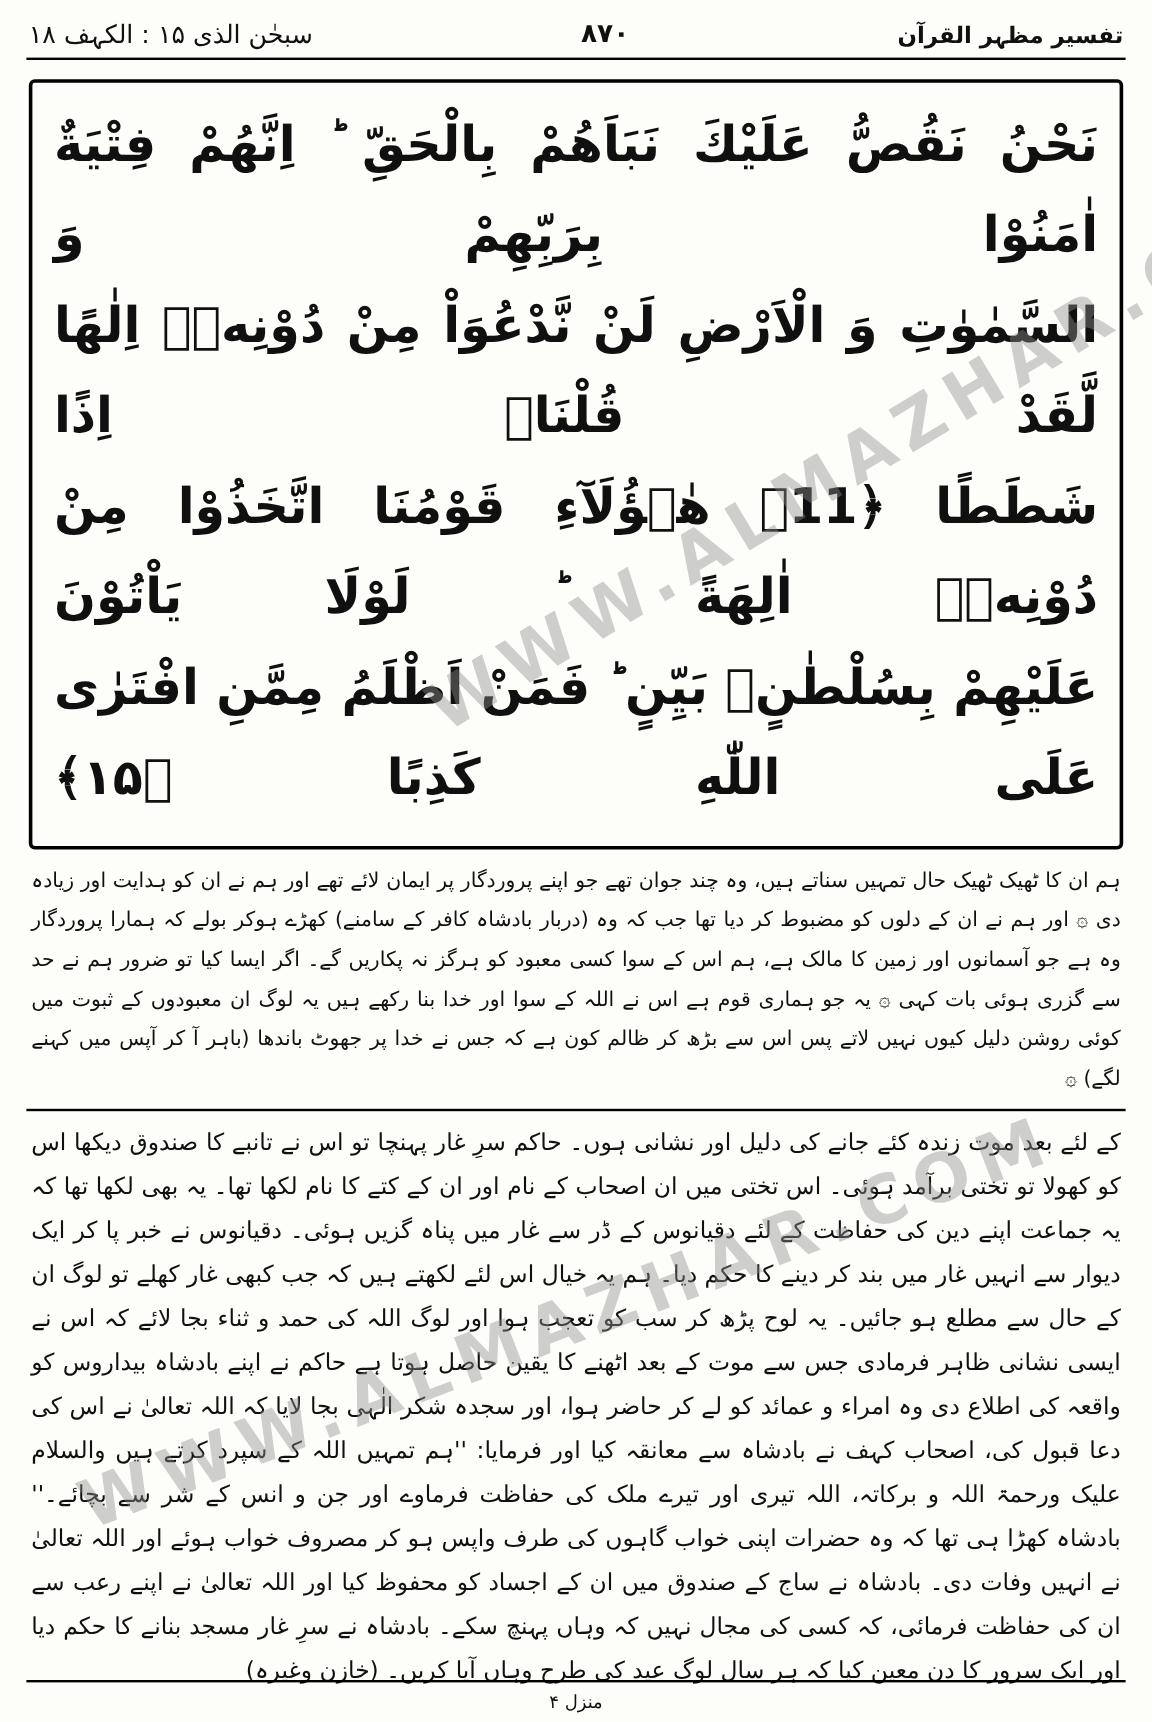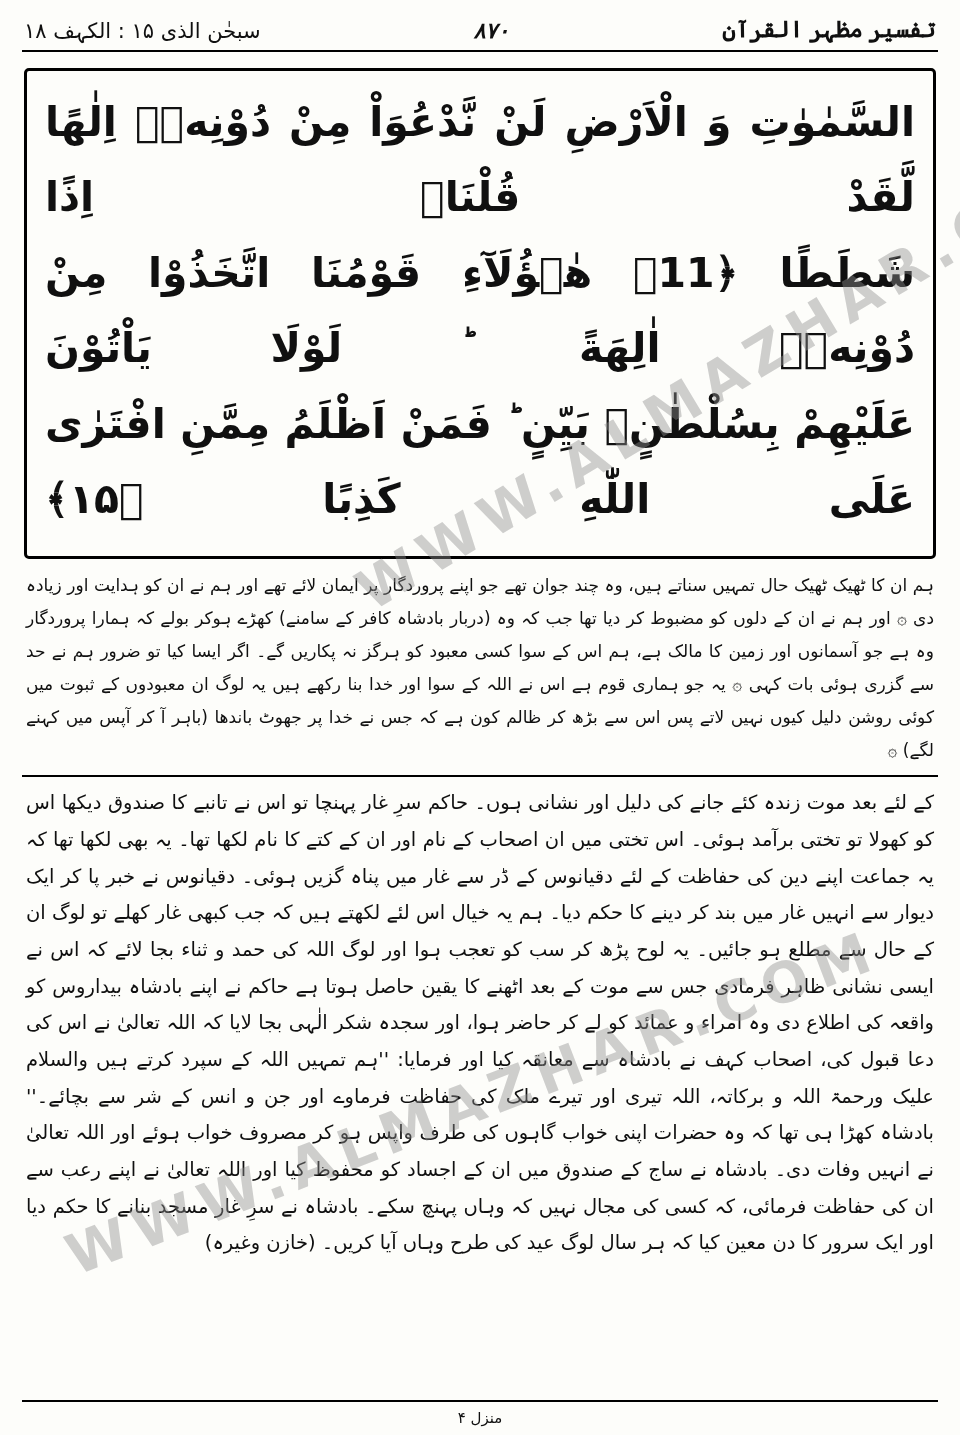--- a/index.html
+++ b/index.html
@@ -4,22 +4,22 @@
 <style>
   html,body{margin:0;padding:0;background:#ffffff;}
   .page{
     position:relative;width:960px;height:1435px;margin:0 auto;
     background:#fdfdfa;color:#101010;overflow:hidden;
     font-family:"DejaVu Sans",sans-serif;
   }
   .inner{padding:12px 22px 0;}
   
   .header{display:flex;justify-content:space-between;align-items:flex-end;direction:rtl;padding:4px 2px 0;}
-  .h-title{font-size:23px;font-weight:bold;font-family:Liberation Serif, serif;}
-  .h-page{font-size:22px;font-weight:bold;letter-spacing:3px;font-style:italic;}
+  .h-title{font-size:19px;font-weight:bold;}
+  .h-page{font-size:22px;font-weight:bold;letter-spacing:3px;}
   .h-ref{font-size:21px;}
   .rule{border:0;border-top:2px solid #000;margin:7px 0 0;}
   
   .quran-box{
     border:3px solid #000;border-radius:5px;
     margin:16px 2px 6px;padding:14px 18px 18px;
     position:relative;z-index:1;background:transparent;
   }
   .quran-line{
     direction:rtl;font-size:41px;font-weight:bold;line-height:1.84;
@@ -55,20 +55,21 @@
 
     <div class="header">
       <div class="h-title">تفسیر مظہر القرآن</div>
       <div class="h-page">۸۷۰</div>
       <div class="h-ref">سبحٰن الذی ۱۵ : الکہف ۱۸</div>
     </div>
 
     <hr class="rule">
 
     <div class="quran-box">
+      <div class="quran-line">نَحْنُ نَقُصُّ عَلَيْكَ نَبَاَهُمْ بِالْحَقِّ ؕ اِنَّهُمْ فِتْيَةٌ اٰمَنُوْا بِرَبِّهِمْ وَ</div>
       <div class="quran-line">السَّمٰوٰتِ وَ الْاَرْضِ لَنْ نَّدْعُوَاْ مِنْ دُوْنِهٖۤ اِلٰهًا لَّقَدْ قُلْنَاۤ اِذًا</div>
       <div class="quran-line">شَطَطًا ﴿11﴾ هٰۤؤُلَآءِ قَوْمُنَا اتَّخَذُوْا مِنْ دُوْنِهٖۤ اٰلِهَةً ؕ لَوْلَا يَاْتُوْنَ</div>
       <div class="quran-line">عَلَيْهِمْ بِسُلْطٰنٍۭ بَيِّنٍ ؕ فَمَنْ اَظْلَمُ مِمَّنِ افْتَرٰی عَلَی اللّٰهِ كَذِبًا ﴿۱۵﴾</div>
     </div>
 
     <div class="urdu translation">ہم ان کا ٹھیک ٹھیک حال تمہیں سناتے ہیں، وہ چند جوان تھے جو اپنے پروردگار پر ایمان لائے تھے اور ہم نے ان کو ہدایت اور زیادہ دی ۞ اور ہم نے ان کے دلوں کو مضبوط کر دیا تھا جب کہ وہ (دربار بادشاہ کافر کے سامنے) کھڑے ہوکر بولے کہ ہمارا پروردگار وہ ہے جو آسمانوں اور زمین کا مالک ہے، ہم اس کے سوا کسی معبود کو ہرگز نہ پکاریں گے۔ اگر ایسا کیا تو ضرور ہم نے حد سے گزری ہوئی بات کہی ۞ یہ جو ہماری قوم ہے اس نے اللہ کے سوا اور خدا بنا رکھے ہیں یہ لوگ ان معبودوں کے ثبوت میں کوئی روشن دلیل کیوں نہیں لاتے پس اس سے بڑھ کر ظالم کون ہے کہ جس نے خدا پر جھوٹ باندھا (باہر آ کر آپس میں کہنے لگے) ۞</div>
 
     <hr class="sec-rule">
 
     <div class="urdu commentary">کے لئے بعد موت زندہ کئے جانے کی دلیل اور نشانی ہوں۔ حاکم سرِ غار پہنچا تو اس نے تانبے کا صندوق دیکھا اس کو کھولا تو تختی برآمد ہوئی۔ اس تختی میں ان اصحاب کے نام اور ان کے کتے کا نام لکھا تھا۔ یہ بھی لکھا تھا کہ یہ جماعت اپنے دین کی حفاظت کے لئے دقیانوس کے ڈر سے غار میں پناہ گزیں ہوئی۔ دقیانوس نے خبر پا کر ایک دیوار سے انہیں غار میں بند کر دینے کا حکم دیا۔ ہم یہ خیال اس لئے لکھتے ہیں کہ جب کبھی غار کھلے تو لوگ ان کے حال سے مطلع ہو جائیں۔ یہ لوح پڑھ کر سب کو تعجب ہوا اور لوگ اللہ کی حمد و ثناء بجا لائے کہ اس نے ایسی نشانی ظاہر فرمادی جس سے موت کے بعد اٹھنے کا یقین حاصل ہوتا ہے حاکم نے اپنے بادشاہ بیداروس کو واقعہ کی اطلاع دی وہ امراء و عمائد کو لے کر حاضر ہوا، اور سجدہ شکر الٰہی بجا لایا کہ اللہ تعالیٰ نے اس کی دعا قبول کی، اصحاب کہف نے بادشاہ سے معانقہ کیا اور فرمایا: ''ہم تمہیں اللہ کے سپرد کرتے ہیں والسلام علیک ورحمۃ اللہ و برکاتہ، اللہ تیری اور تیرے ملک کی حفاظت فرماوے اور جن و انس کے شر سے بچائے۔'' بادشاہ کھڑا ہی تھا کہ وہ حضرات اپنی خواب گاہوں کی طرف واپس ہو کر مصروف خواب ہوئے اور اللہ تعالیٰ نے انہیں وفات دی۔ بادشاہ نے ساج کے صندوق میں ان کے اجساد کو محفوظ کیا اور اللہ تعالیٰ نے اپنے رعب سے ان کی حفاظت فرمائی، کہ کسی کی مجال نہیں کہ وہاں پہنچ سکے۔ بادشاہ نے سرِ غار مسجد بنانے کا حکم دیا اور ایک سرور کا دن معین کیا کہ ہر سال لوگ عید کی طرح وہاں آیا کریں۔ (خازن وغیرہ)</div>

